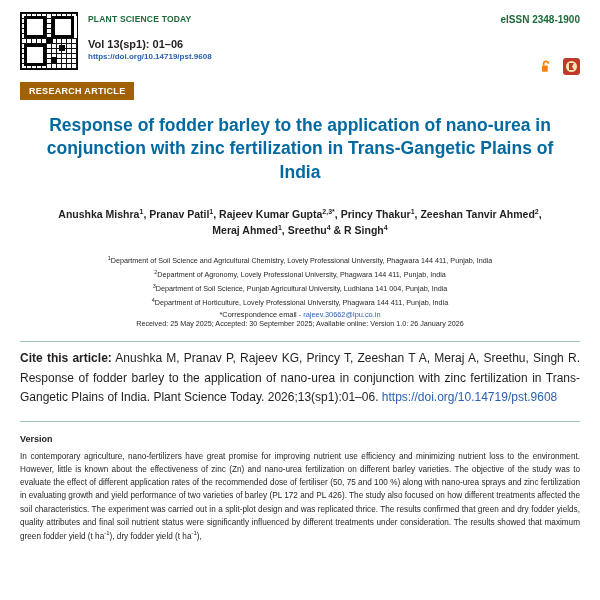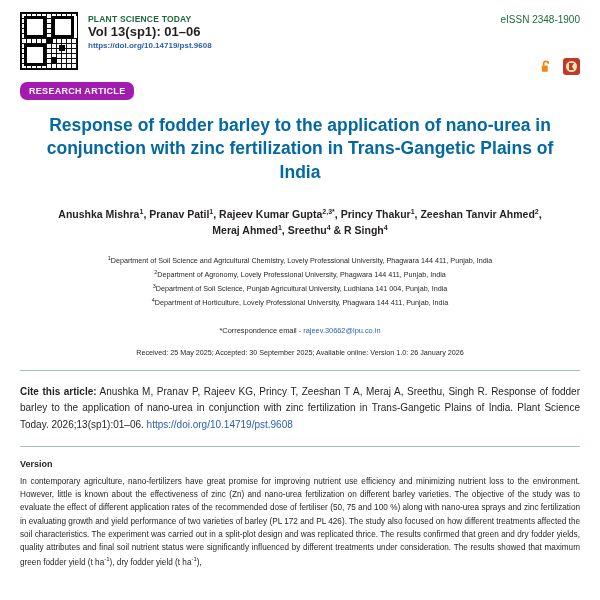--- a/index.html
+++ b/index.html
@@ -65,34 +65,34 @@
     flex: 1 1 auto;
     padding-top: 2px;
   }
   .journal-name {
     font-size: 8.5px;
     font-weight: bold;
     color: #1b6b3a;
     letter-spacing: .2px;
   }
   .journal-vol {
-    font-size: 13px;
+    font-size: 11px;
     font-weight: bold;
     color: #231f20;
-    margin-top: 0;
+    margin-top: 14px;
   }
   .journal-doi {
     font-size: 8px;
     font-weight: bold;
     color: #2a5fb0;
     margin-top: 2px;
   }
   .eissn {
     font-size: 10px;
-    font-weight: normal;
+    font-weight: bold;
     color: #1b6b3a;
     text-align: right;
     padding-top: 2px;
     white-space: nowrap;
   }
   .badges {
     position: absolute;
     top: 58px;
     right: 20px;
     display: flex;
@@ -129,27 +129,26 @@
     width: 5px; height: 7px;
     background: #c0392b;
     clip-path: polygon(0 0, 100% 0, 60% 50%, 100% 100%, 0 100%);
   }
   
   .tag-row {
     margin-top: 10px;
   }
   .article-tag {
     display: inline-block;
-    background: #a21caf;
+    background: #a16207;
     color: #ffffff;
     font-size: 9px;
     font-weight: bold;
     padding: 4px 9px;
     letter-spacing: .3px;
-    border-radius: 7px;
   }
   
   .title {
     margin-top: 14px;
     text-align: center;
     color: #0369a1;
     font-size: 17.5px;
     font-weight: bold;
     line-height: 1.33;
     padding: 0 6px;
@@ -168,44 +167,42 @@
   .affiliations {
     margin-top: 16px;
     text-align: center;
     font-size: 7.2px;
     line-height: 1.75;
     color: #231f20;
   }
   .affiliations sup { font-size: 5.5px; }
   
   .correspondence {
-    margin-top: 16px;
     text-align: center;
     font-size: 7.4px;
   }
   .correspondence a,
   .link {
     color: #2a5fb0;
     text-decoration: none;
   }
   
   .dates {
-    margin-top: 13px;
     text-align: center;
     font-size: 7.2px;
   }
   
   .rule {
     border: 0;
     border-top: 1px solid #9dc7b1;
     margin: 13px 0 0 0;
   }
   .cite {
-    margin-top: 13px;
-    font-size: 10px;
+    margin-top: 7px;
+    font-size: 12px;
     line-height: 1.62;
     text-align: justify;
   }
   .cite b { font-weight: bold; }
   
   .abstract-head {
     margin-top: 12px;
     font-size: 9px;
     font-weight: bold;
   }

